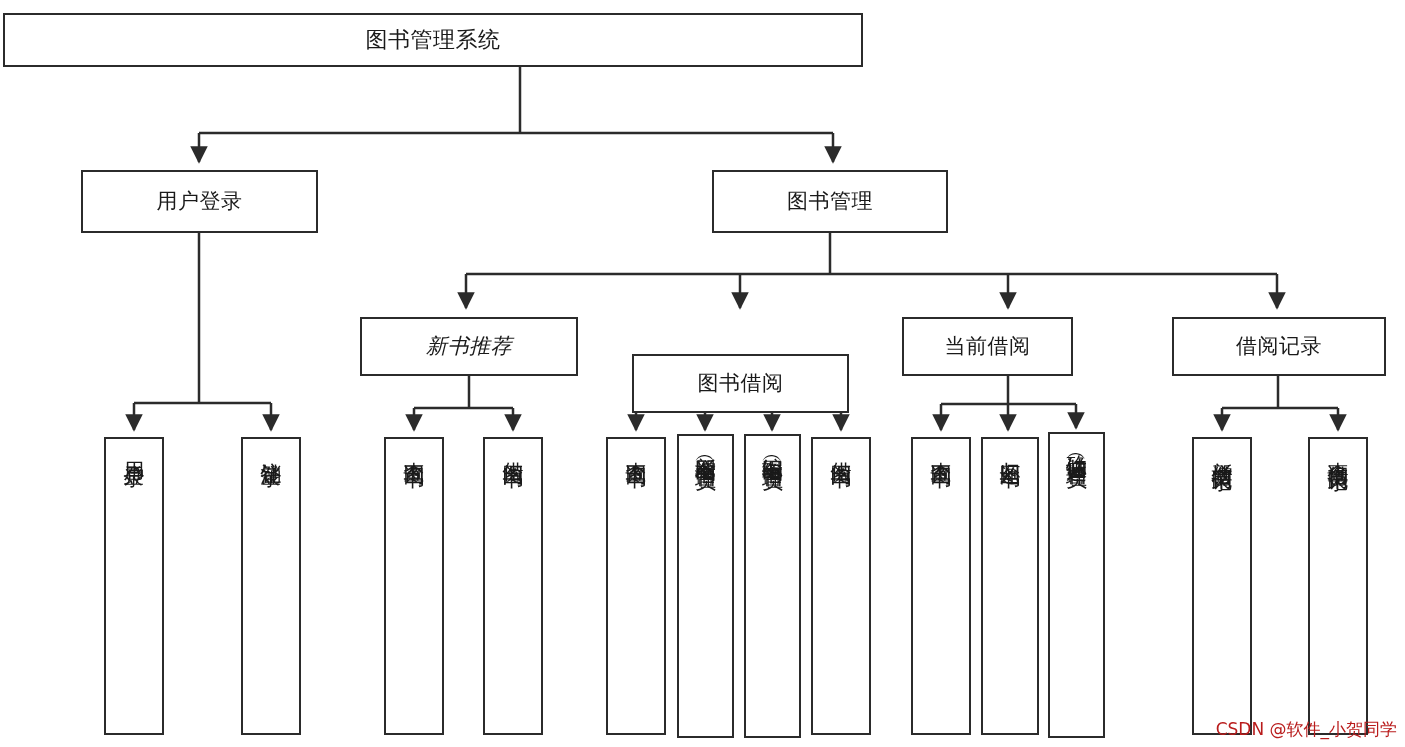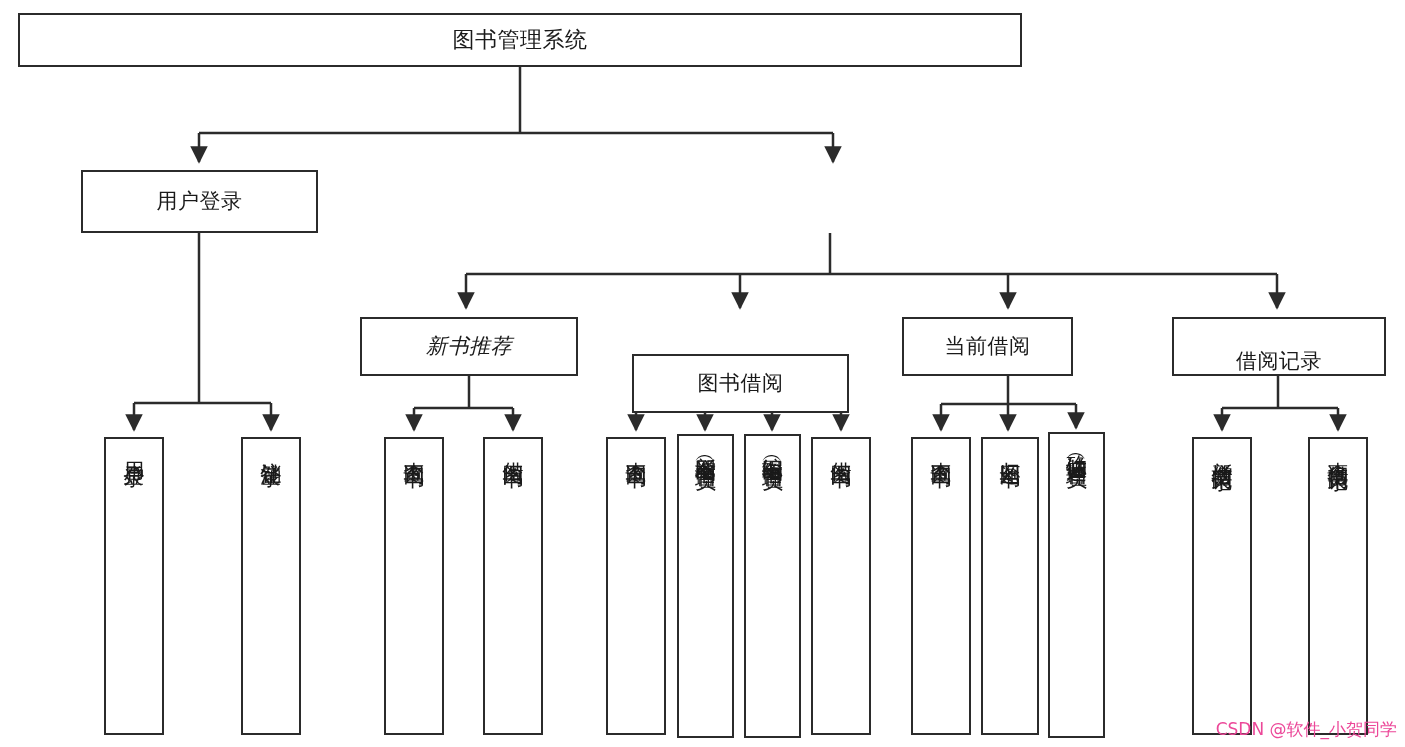--- a/index.html
+++ b/index.html
@@ -59,21 +59,21 @@
   }
   .node.vertical.tall {
     align-items: flex-start;
     padding-top: 4px;
   }
   #watermark {
     position: absolute;
     right: 8px;
     bottom: 6px;
     font-size: 17px;
-    color: #ec4899;
+    color: #b91c1c;
     font-family: "DejaVu Sans", "Liberation Sans", sans-serif;
     white-space: nowrap;
     pointer-events: none;
     margin-top: 20px;
   }
 </style>
 </head>
 <body>
 
 <div id="diagram-root">
@@ -121,38 +121,41 @@
       <path d="M 1008 404 L 1008 430" marker-end="url(#arrow)"></path>
       <path d="M 1076 404 L 1076 428" marker-end="url(#arrow)"></path>
 
       <path d="M 1278 376 L 1278 408"></path>
       <path d="M 1222 408 L 1338 408"></path>
       <path d="M 1222 408 L 1222 430" marker-end="url(#arrow)"></path>
       <path d="M 1338 408 L 1338 430" marker-end="url(#arrow)"></path>
     </g>
   </svg>
 
-  <div class="node root horizontal" style="left:18px; top:13px; width:1004px; height:54px;">
+  <div class="node root horizontal" style="left:3px; top:13px; width:860px; height:54px;">
     <span class="node-label">图书管理系统</span>
   </div>
 
   <div class="node horizontal" style="left:81px; top:170px; width:237px; height:63px;">
     <span class="node-label">用户登录</span>
   </div>
+  <div class="node horizontal" style="left:712px; top:170px; width:236px; height:63px;">
+    <span class="node-label">图书管理</span>
+  </div>
 
   <div class="node horizontal" style="left:360px; top:317px; width:218px; height:59px;font-style:italic;">
     <span class="node-label">新书推荐</span>
   </div>
   <div class="node horizontal" style="left:632px; top:317px; width:217px; height:59px;margin-top:37px;">
     <span class="node-label">图书借阅</span>
   </div>
   <div class="node horizontal" style="left:902px; top:317px; width:171px; height:59px;justify-content:center;">
     <span class="node-label">当前借阅</span>
   </div>
-  <div class="node horizontal" style="left:1172px; top:317px; width:214px; height:59px;align-items:flex-end;">
+  <div class="node horizontal" style="left:1172px; top:317px; width:214px; height:59px;">
     <span class="node-label">借阅记录</span>
   </div>
 
   <div class="node vertical" style="left:104px; top:437px; width:60px; height:298px;">
     <span class="node-label">用户登录</span>
   </div>
   <div class="node vertical" style="left:241px; top:437px; width:60px; height:298px;">
     <span class="node-label">注销登录</span>
   </div>
 

